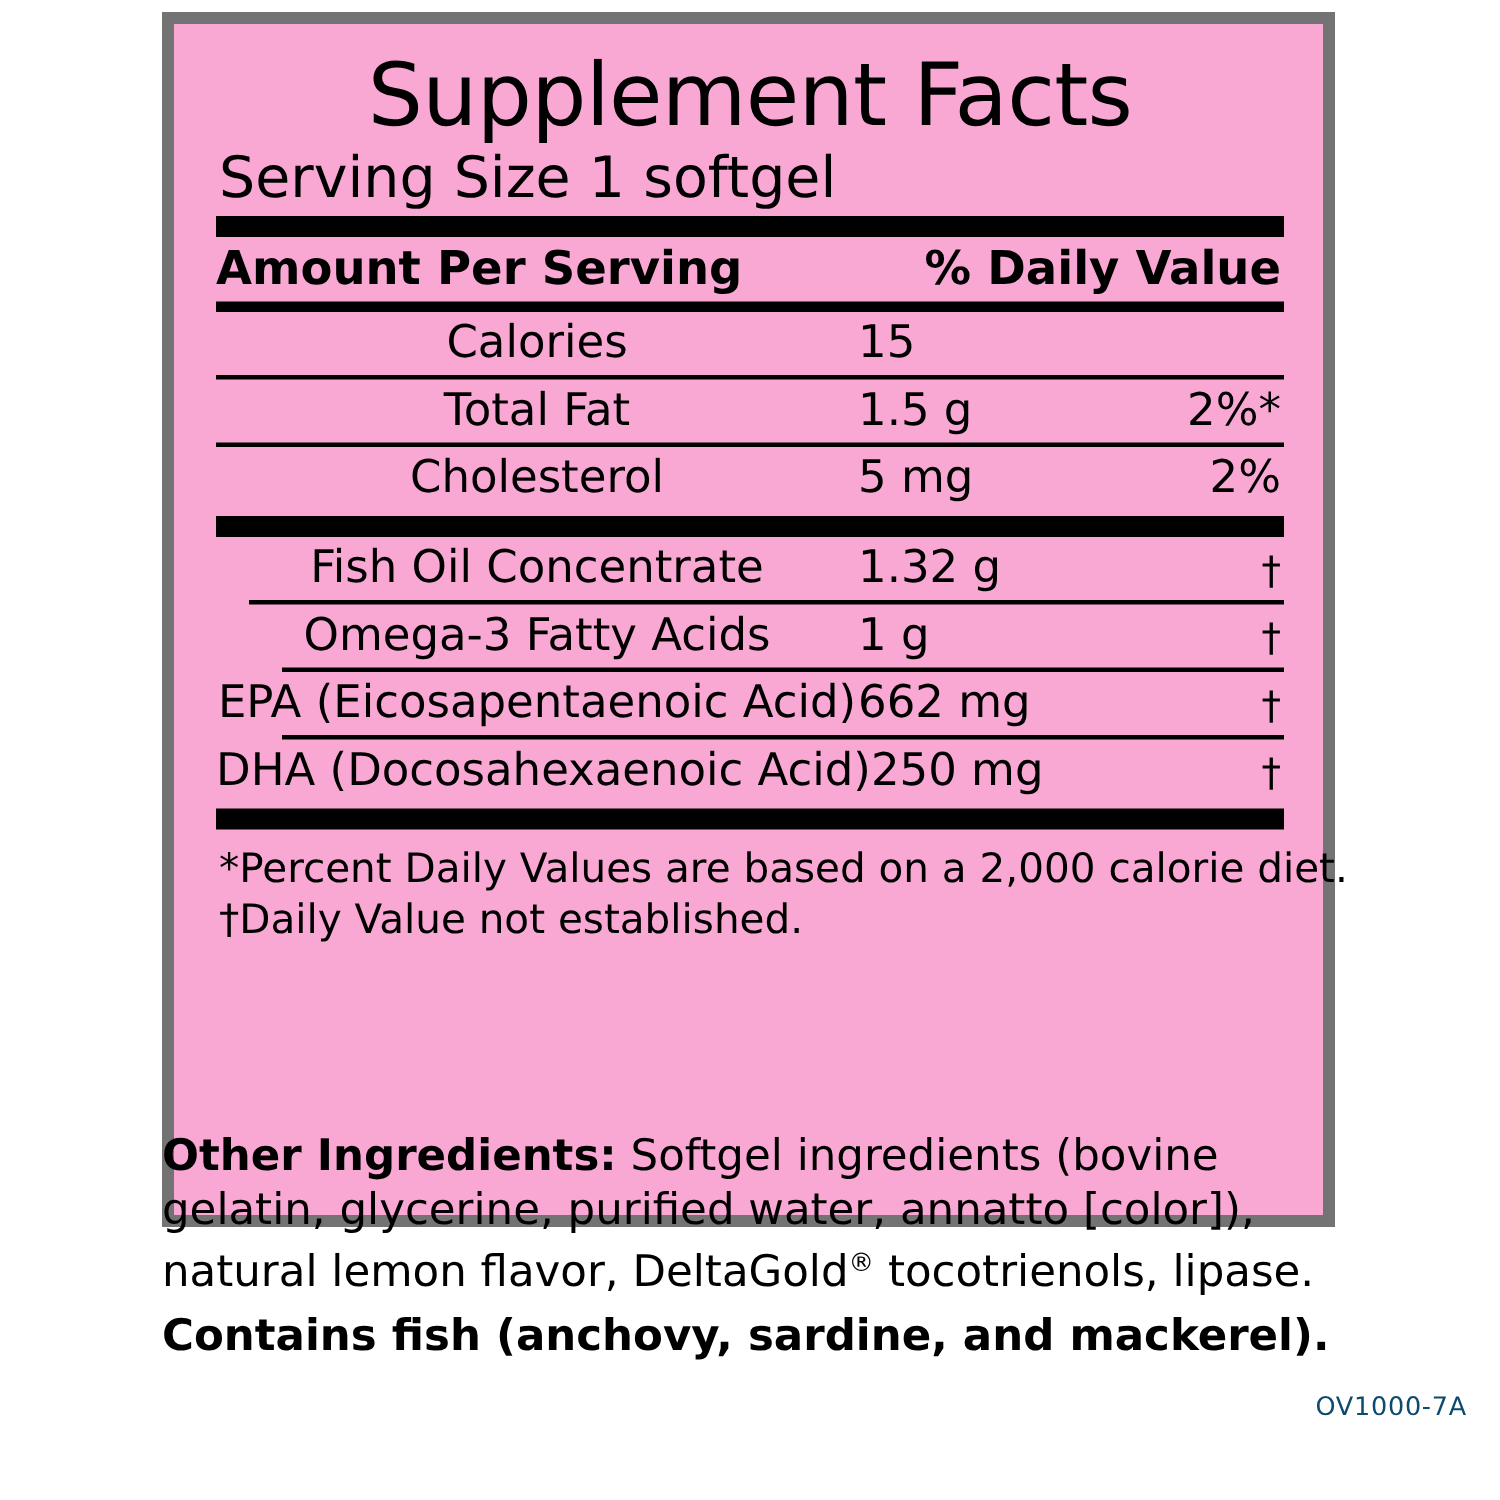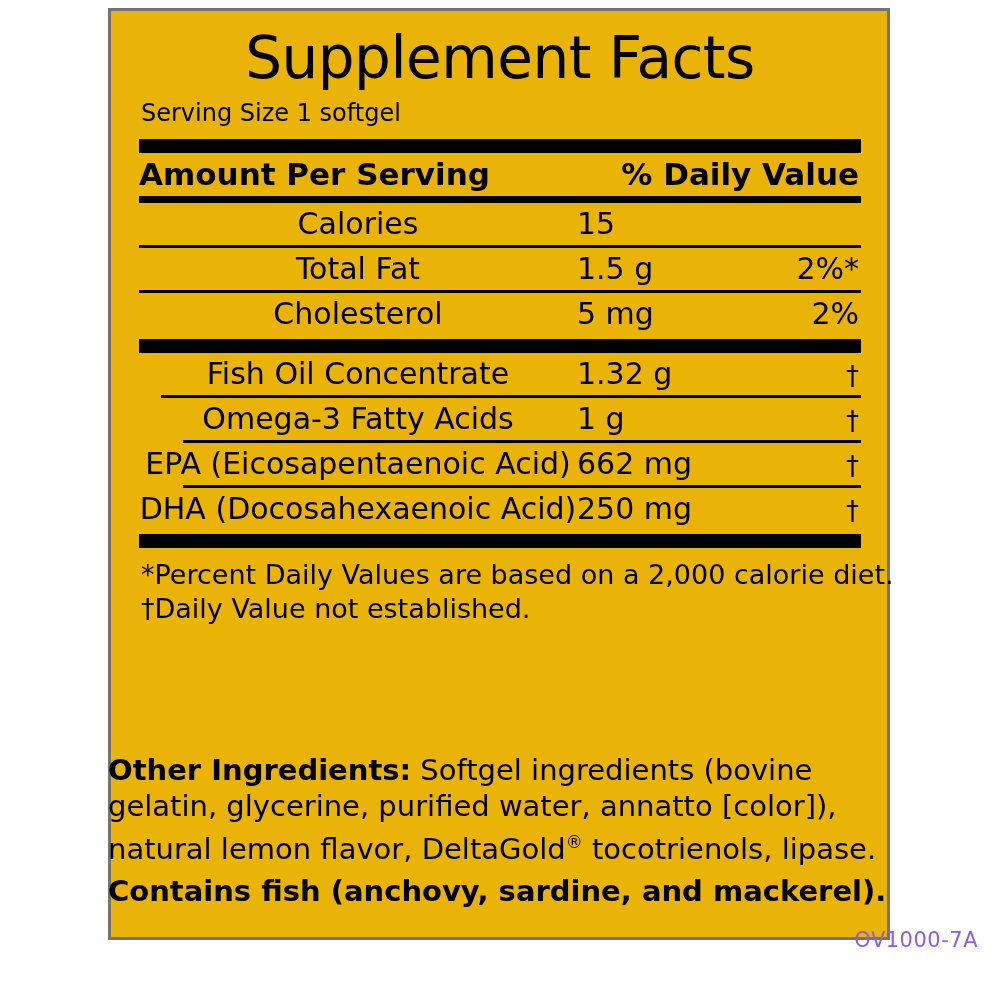--- a/index.html
+++ b/index.html
@@ -14,44 +14,44 @@
     color: #000000;
     position: relative;
     overflow: hidden;
   }
 
   .panel {
     position: absolute;
     left: 108px;
     top: 8px;
     width: 782px;
-    height: 932px;
-    border: 3px solid #737373;
+    height: 810px;
+    border: 8px solid #737373;
     box-sizing: border-box;
-    background: #eab308;
+    background: #f9a8d4;
   }
 
   .inner {
     position: absolute;
     left: 28px;
     right: 26px;
     top: 14px;
   }
 
   .sf-title {
     font-size: 58px;
     line-height: 66px;
     font-weight: 400;
     letter-spacing: -0.5px;
     text-align: center;
     white-space: nowrap;
   }
 
   .serving {
-    font-size: 24px;
+    font-size: 38px;
     line-height: 36px;
     margin-top: 4px;
     padding-left: 2px;
   }
 
   .rule-thick {
     height: 14px;
     background: #000;
     margin-top: 8px;
   }
@@ -145,22 +145,22 @@
   }
   sup.reg {
     font-size: 17px;
     vertical-align: super;
   }
 
   .code {
     position: absolute;
     right: 22px;
     top: 928px;
-    font-size: 21px;
-    color: #8b5cf6;
+    font-size: 17px;
+    color: #0c4a6e;
     letter-spacing: 0.5px;
   }
 </style>
 </head>
 <body>
 
 <div class="panel">
   <div class="inner">
 
     <div class="sf-title">Supplement Facts</div>

